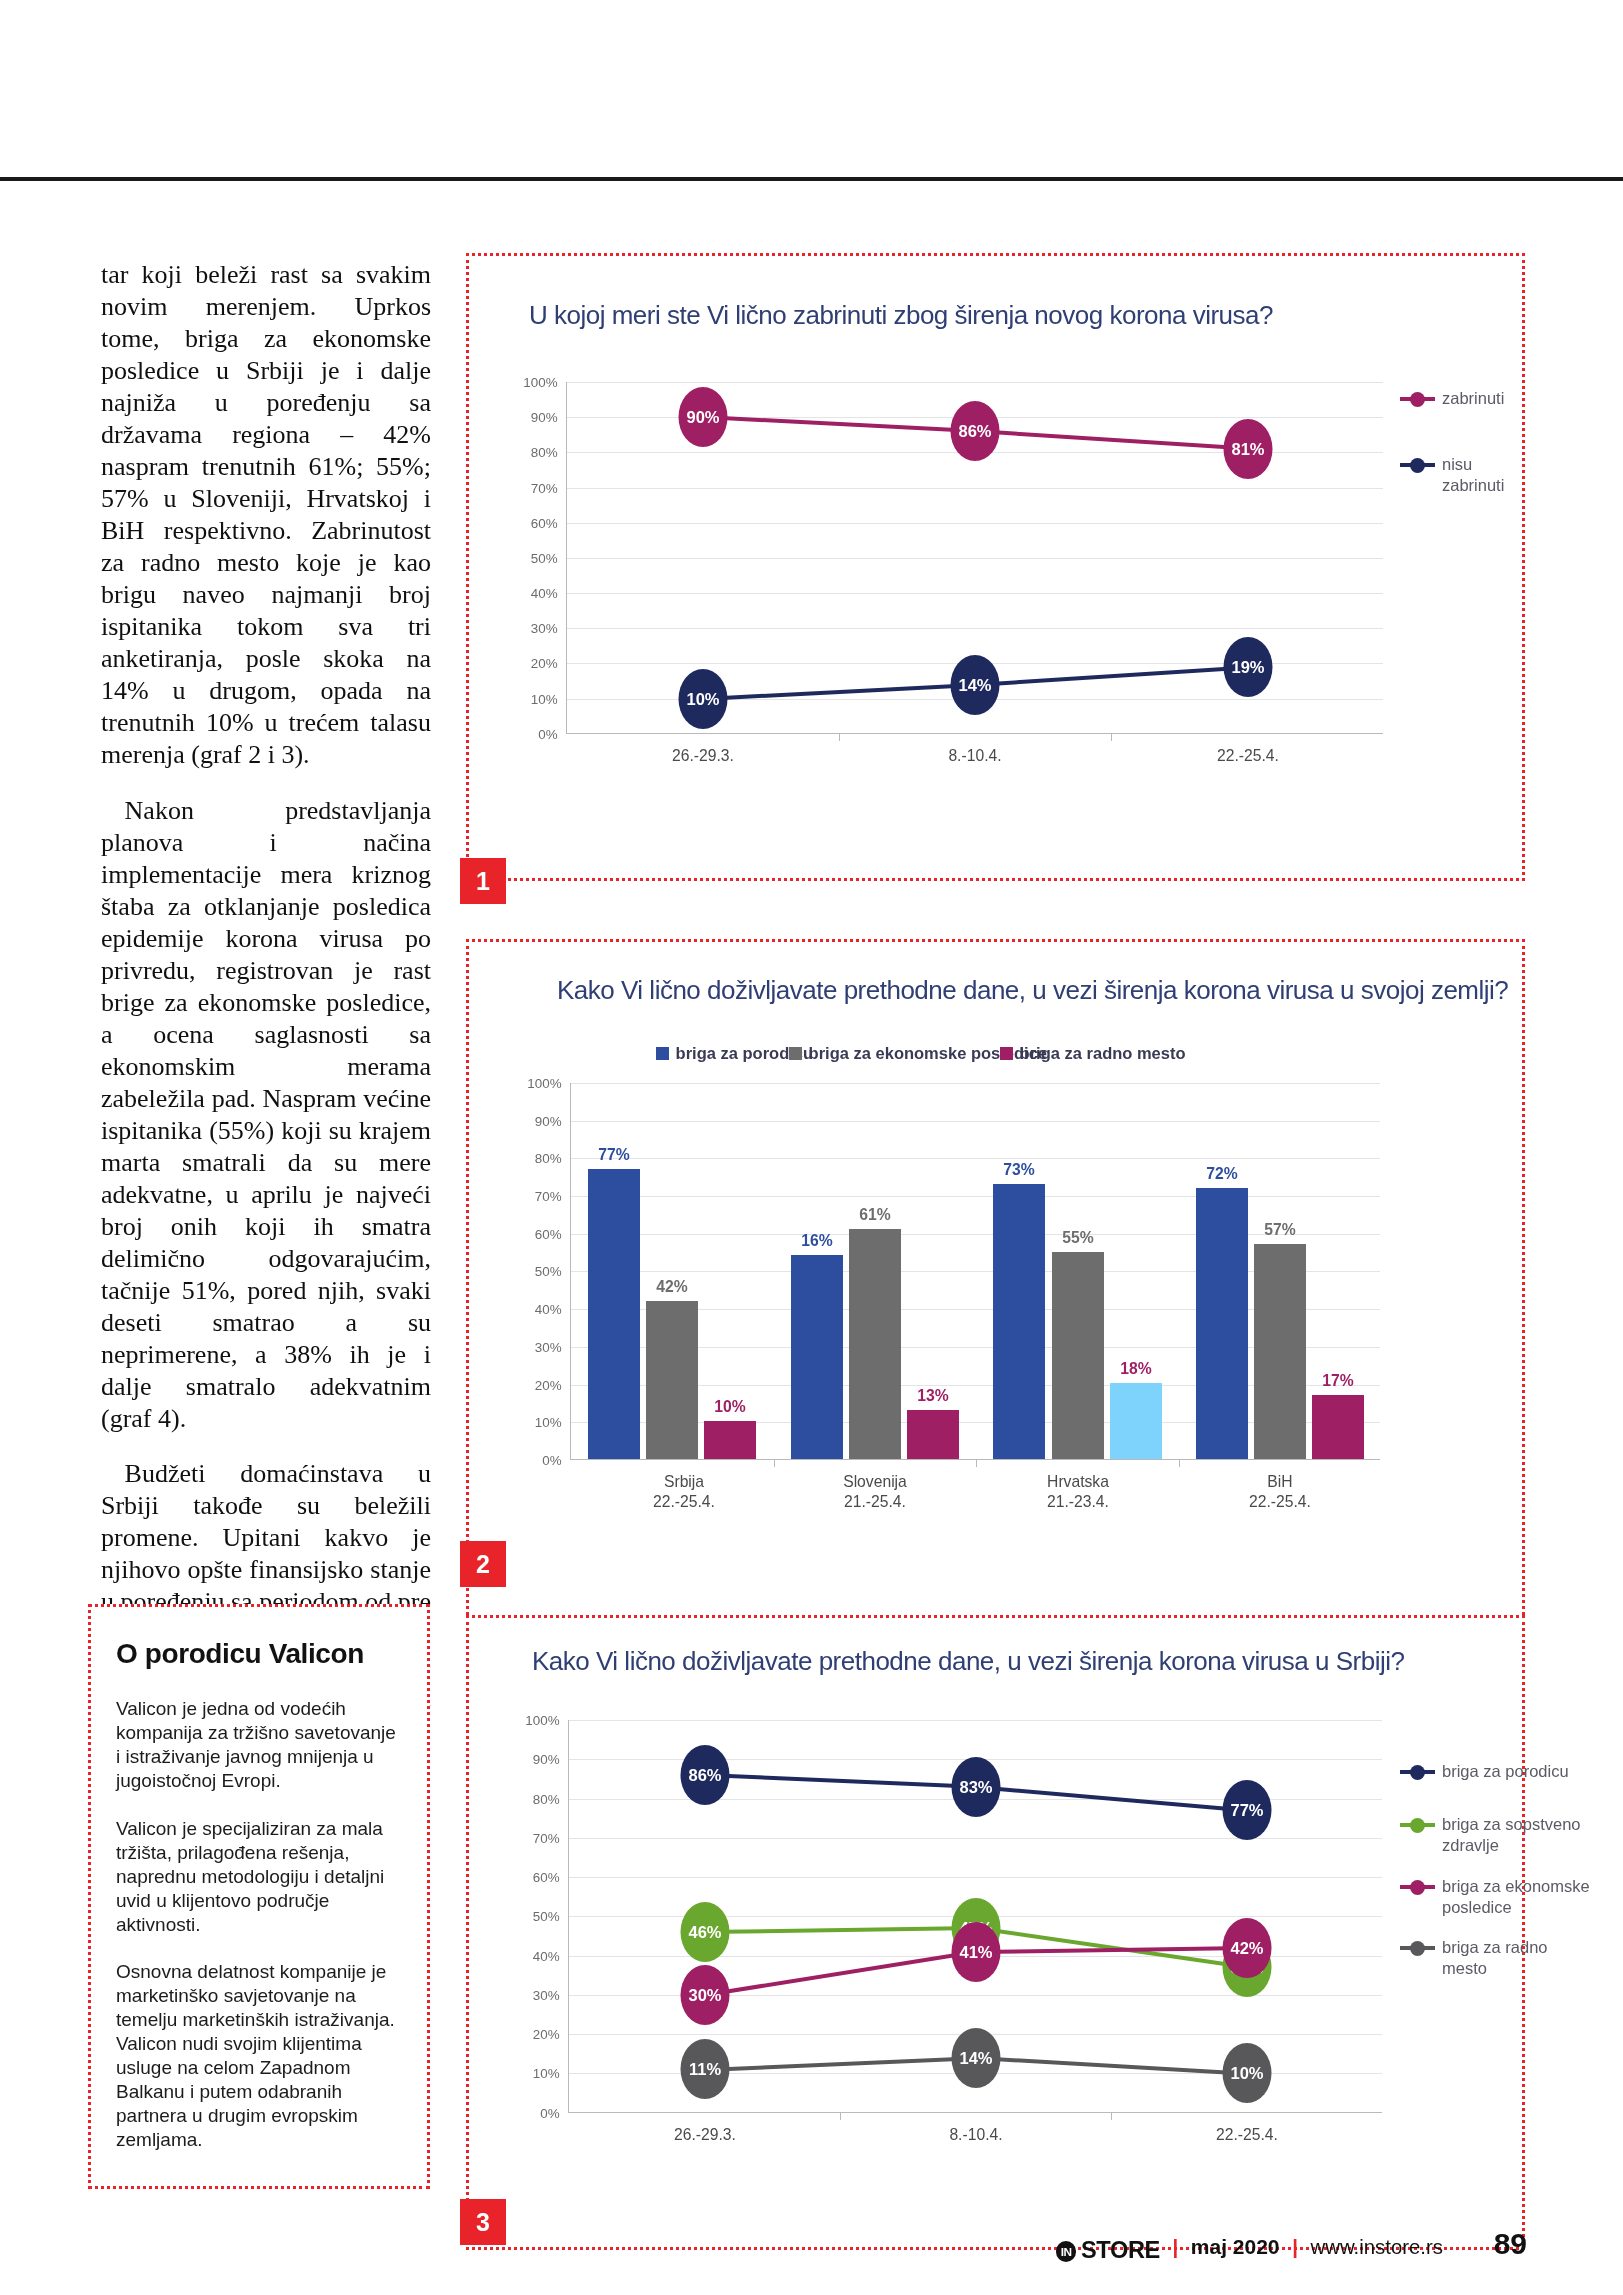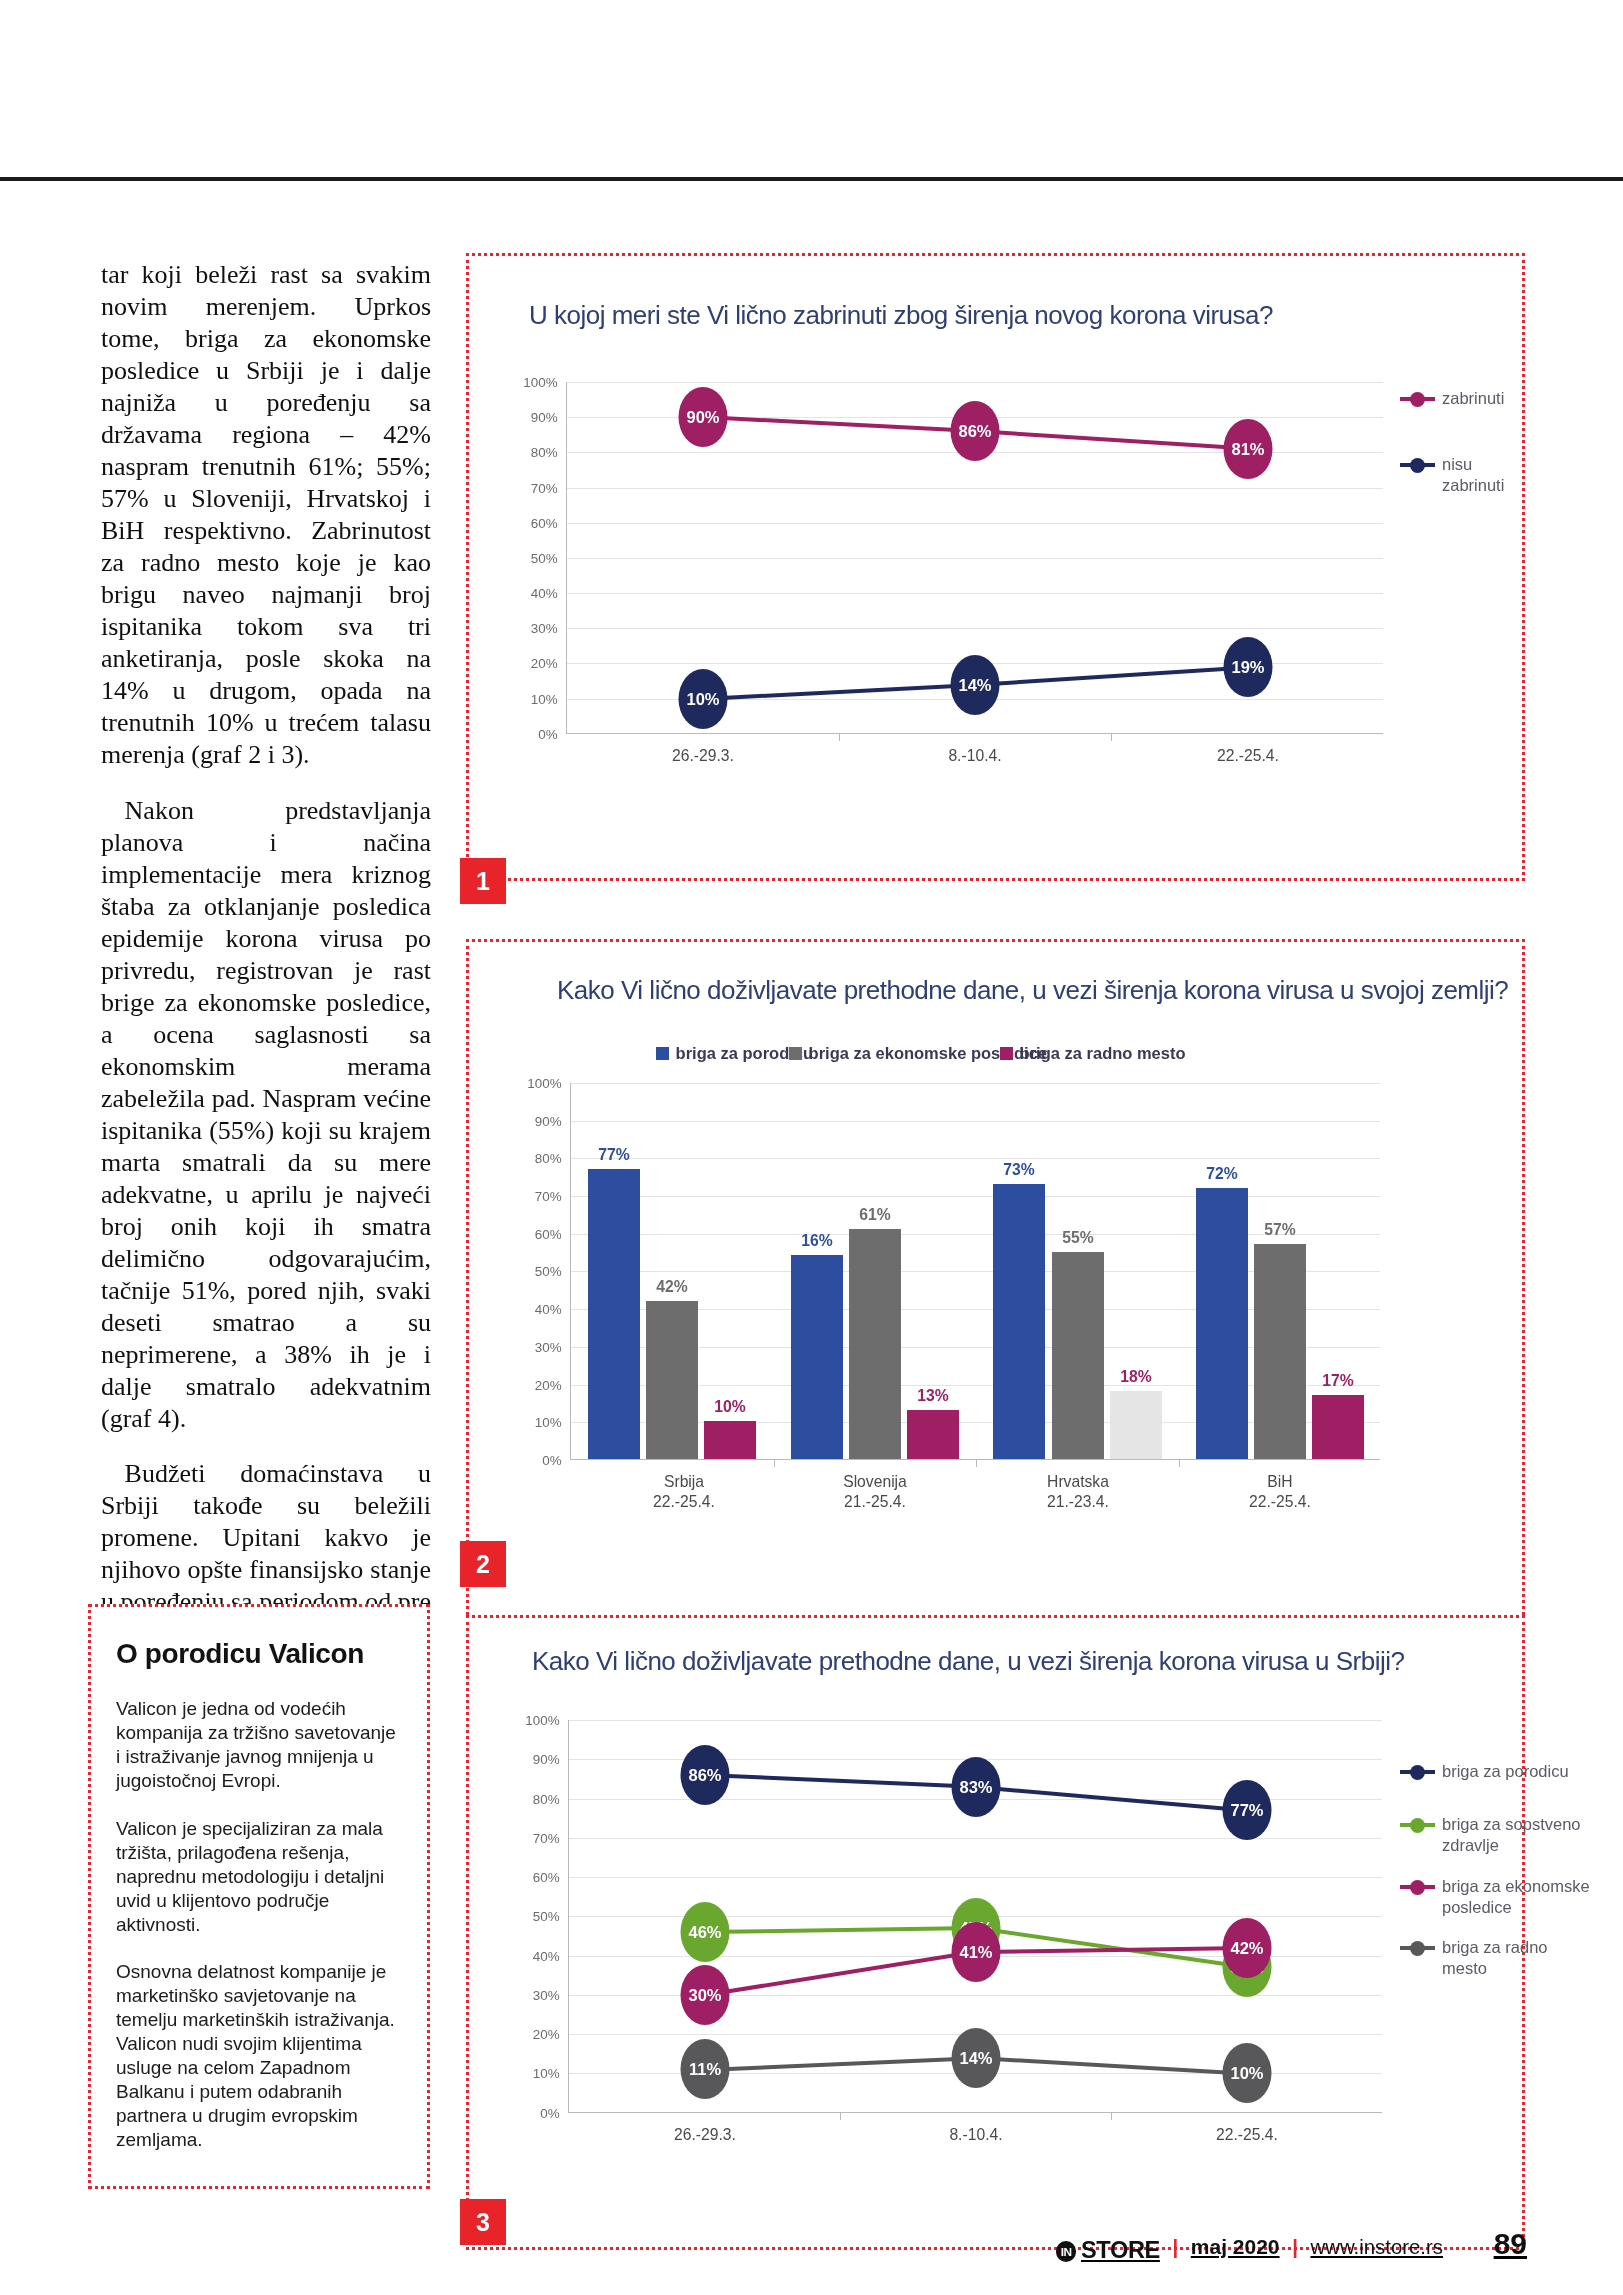--- a/index.html
+++ b/index.html
@@ -221,21 +221,20 @@
   .footer {
     position: absolute;
     left: 0; top: 2227px;
     width: 1623px;
     display: flex;
     align-items: baseline;
     justify-content: flex-end;
     padding-right: 96px;
     gap: 12.6px;
     font-family: "Liberation Sans", sans-serif;
-    text-decoration: underline;
   }
   .f-logo {
     font-weight: bold;
     font-size: 23.6px;
     color: #111;
     letter-spacing: -0.4px;
     display: flex;
     align-items: center;
     gap: 4.7px;
   }
@@ -407,21 +406,21 @@
       </div>
       <div class="bar" style="left:362px;height:49px;background:#9e1f63;">
         <div class="bar-val" style="color:#9e1f63;">13%</div>
       </div>
       <div class="bar" style="left:448px;height:275px;background:#2d4e9e;">
         <div class="bar-val" style="color:#2d4e9e;">73%</div>
       </div>
       <div class="bar" style="left:507px;height:207px;background:#6d6d6d;">
         <div class="bar-val" style="color:#6d6d6d;">55%</div>
       </div>
-      <div class="bar" style="left:565px;height:68px;background:#e5e5e5;">
+      <div class="bar" style="left:565px;height:76px;background:#7dd3fc;">
         <div class="bar-val" style="color:#9e1f63;">18%</div>
       </div>
       <div class="bar" style="left:651px;height:271px;background:#2d4e9e;">
         <div class="bar-val" style="color:#2d4e9e;">72%</div>
       </div>
       <div class="bar" style="left:709px;height:215px;background:#6d6d6d;">
         <div class="bar-val" style="color:#6d6d6d;">57%</div>
       </div>
       <div class="bar" style="left:767px;height:64px;background:#9e1f63;">
         <div class="bar-val" style="color:#9e1f63;">17%</div>

